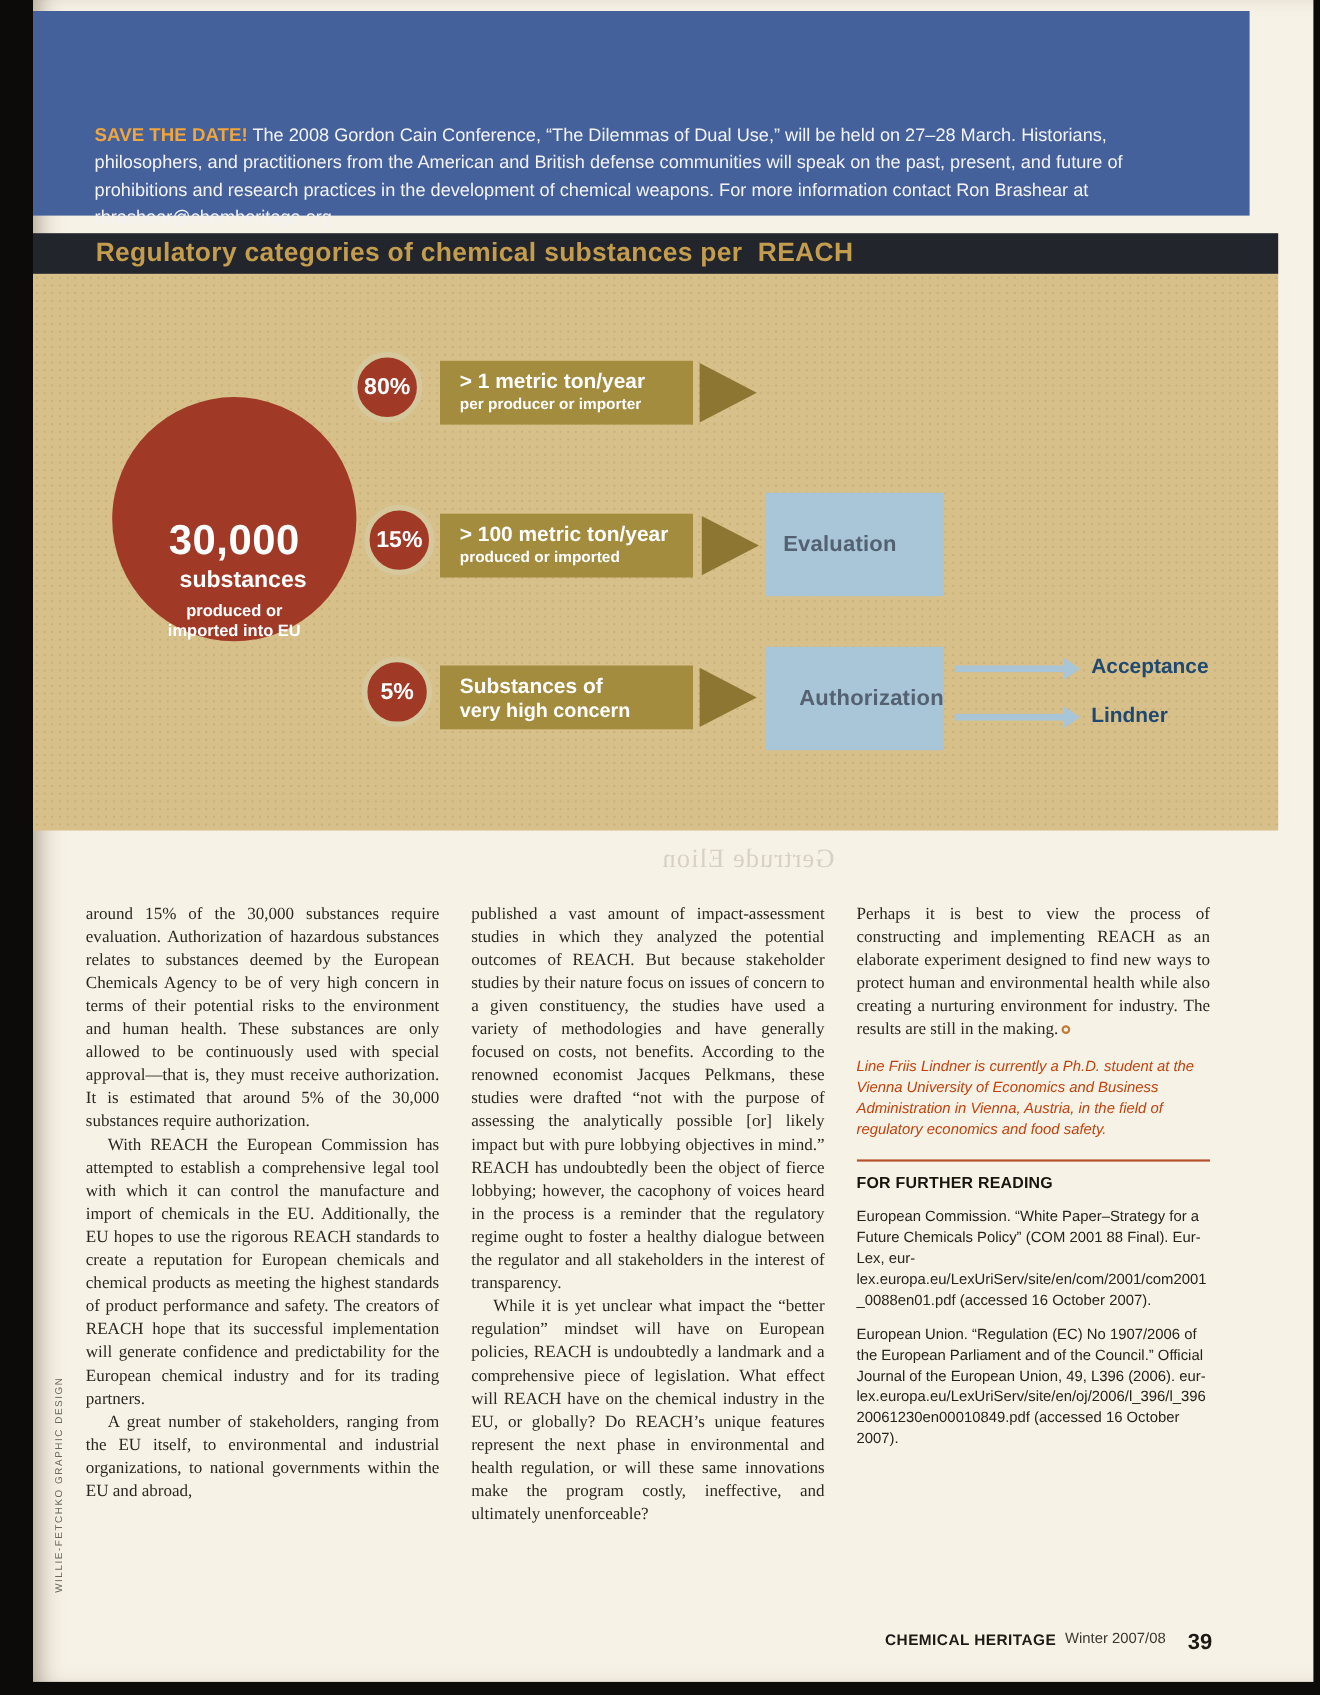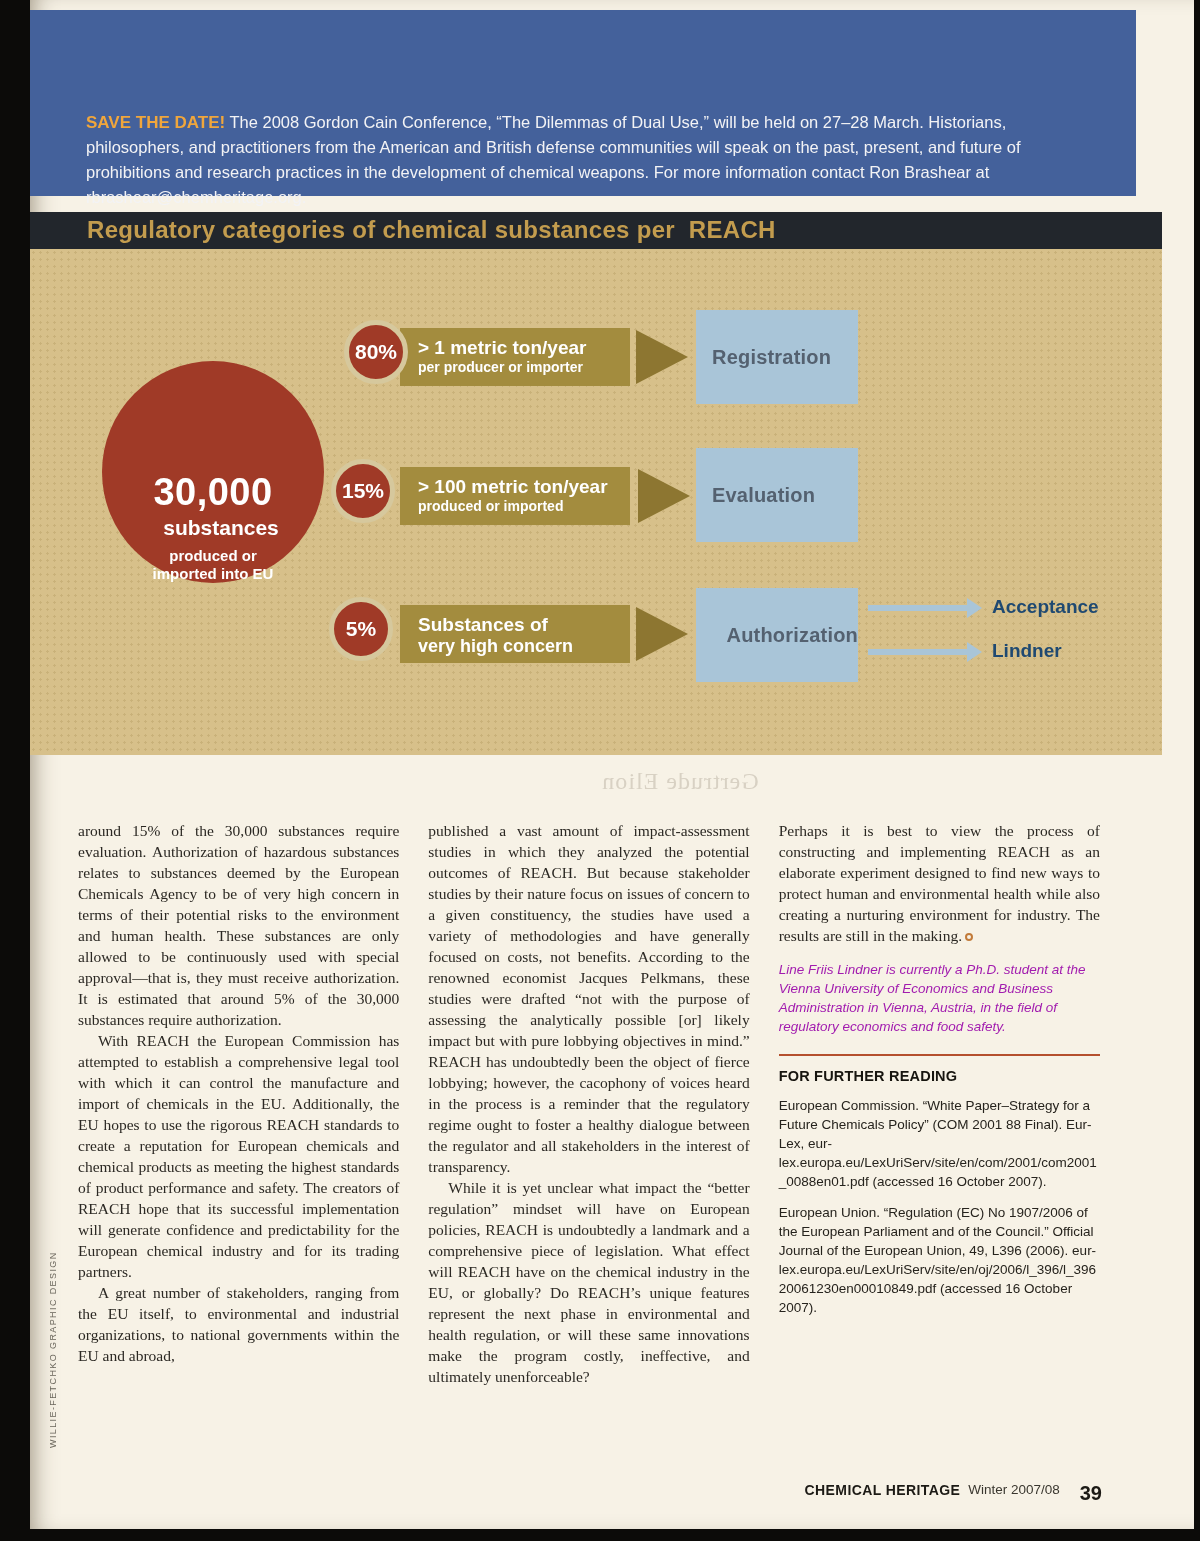--- a/index.html
+++ b/index.html
@@ -28,21 +28,21 @@
   .total-circle { position:absolute; left:72px; top:112px; width:222px; height:222px; border-radius:50%;
                   background:var(--circle-red, #a03a27); color:#fff; display:flex; flex-direction:column;
                   align-items:center; justify-content:flex-end; text-align:center; }
   .total-number { font-size:38px; font-weight:bold; letter-spacing:.5px; }
   .total-label { font-size:21px; font-weight:bold; margin-top:2px;margin-left:16px; }
   .total-sub { font-size:15px; font-weight:bold; line-height:18px; margin-top:7px; }
 
   .pct-circle { position:absolute; width:64px; height:64px; border-radius:50%;
                 background:var(--circle-red, #a03a27); border:5px solid #d6c89d; color:#fff;
                 font-weight:bold; font-size:21px; display:flex; align-items:center; justify-content:center; z-index:2; }
-  .pc1 { left:314px; top:71px; } .pc2 { left:301px; top:210px; } .pc3 { left:299px; top:348px; }
+  .pc1 { left:290px; top:71px; } .pc2 { left:301px; top:210px; } .pc3 { left:299px; top:348px; }
 
   .gold-banner { position:absolute; left:370px; width:230px; height:58px;
                  background:var(--diagram-gold, #a38c3e); color:#fff; padding:8px 6px 0 18px; }
   .gb1 { top:79px; } .gb2 { top:218px; } .gb3 { top:356px; }
   .gb-line1 { font-size:19px; font-weight:bold; line-height:23px; }
   .gb-line2 { font-size:14px; font-weight:bold; line-height:17px; }
   .gb3 .gb-line2 { font-size:18px; line-height:21px; }
 
   .flow-arrow { position:absolute; width:0; height:0; border-left:52px solid #8d7631;
                 border-top:27px solid transparent; border-bottom:27px solid transparent; }
@@ -71,21 +71,21 @@
   
   .article { position:absolute; left:48px; top:820px; width:1022px; display:flex; gap:29px;
              font-family:"Liberation Serif", serif; color:#2b2823; }
   .col { flex:1; min-width:0; }
   .body-p { font-size:15.5px; line-height:21px; text-align:justify; }
   .indent { text-indent:20px; }
   .end-mark { display:inline-block; width:8px; height:8px; border:2px solid #c27b3a; border-radius:50%;
               margin-left:3px; }
 
   .bio { margin-top:14px; font-family:"Liberation Sans", sans-serif; font-style:italic;
-         font-size:13.5px; line-height:19px; color:#a21caf; }
+         font-size:13.5px; line-height:19px; color:#c2410c; }
   .fr-rule { margin-top:18px; height:2px; background:#b5502e; }
   .fr-heading { margin-top:12px; font-family:"Liberation Sans", sans-serif; font-size:14.5px;
                 font-weight:bold; color:#17150f; letter-spacing:.2px; }
   .ref { margin-top:12px; font-family:"Liberation Sans", sans-serif; font-size:13.5px; line-height:19px;
          color:#26231d; overflow-wrap:break-word; text-align:left; }
 
   .footer { position:absolute; top:1482px; right:92px; display:flex; align-items:flex-start; gap:8px;
             color:#1c1a15; }
   .f-mag { font-weight:bold; font-size:14px; letter-spacing:.4px; }
   .f-issue { font-size:13.5px; color:#3a372f; }
@@ -117,23 +117,20 @@
     </div>
 
     <div class="pct-circle pc1">
         <span>80%</span>
       </div>
     <div class="gold-banner gb1">
       <div class="gb-line1">&gt; 1 metric ton/year</div>
       <div class="gb-line2">per producer or importer</div>
     </div>
     <div class="flow-arrow fa1"></div>
-    <div class="cat-box cb1">
-        <span class="cat-label">Registration</span>
-      </div>
 
     <div class="pct-circle pc2">
         <span>15%</span>
       </div>
     <div class="gold-banner gb2">
       <div class="gb-line1">&gt; 100 metric ton/year</div>
       <div class="gb-line2">produced or imported</div>
     </div>
     <div class="flow-arrow fa2"></div>
     <div class="cat-box cb2">

